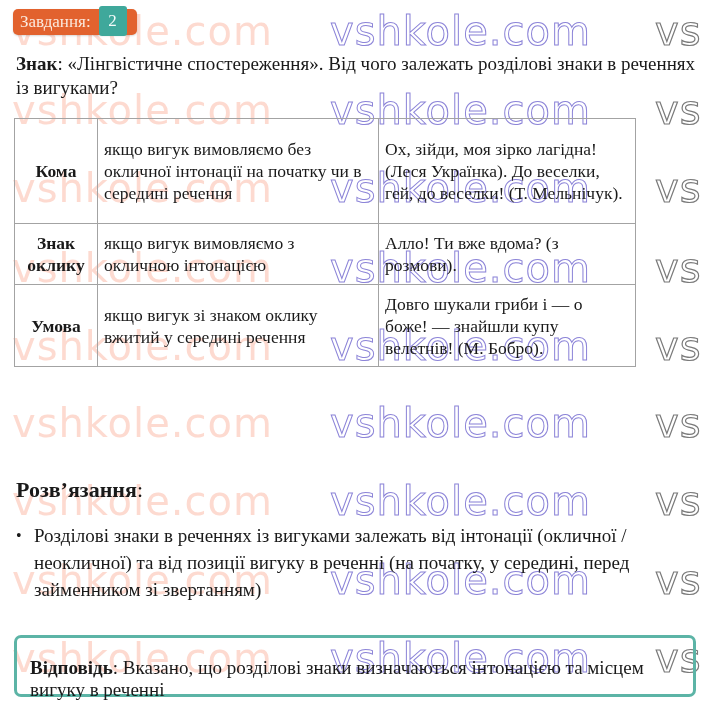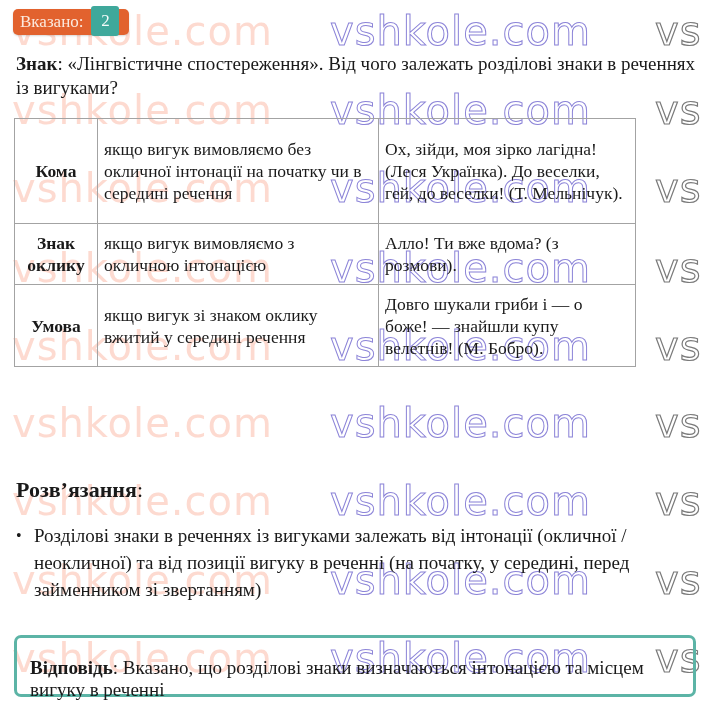--- a/index.html
+++ b/index.html
@@ -73,21 +73,21 @@
 <div class="wm wm-outline" style="left:330px;top:478px;">vshkole.com</div>
 <div class="wm wm-gray" style="top:478px;">vs</div>
 <div class="wm wm-orange" style="top:557px;">vshkole.com</div>
 <div class="wm wm-outline" style="left:330px;top:557px;">vshkole.com</div>
 <div class="wm wm-gray" style="top:557px;">vs</div>
 <div class="wm wm-orange" style="top:635px;">vshkole.com</div>
 <div class="wm wm-outline" style="left:330px;top:635px;">vshkole.com</div>
 <div class="wm wm-gray" style="top:635px;">vs</div>
 
 <div class="badge">
-  <span class="badge-label">Вказано:</span>
+  <span class="badge-label">Завдання:</span>
   <span class="badge-num">2</span>
 </div>
 
 <div class="condition">
   <b>Знак</b><span>: «Лінгвістичне спостереження». Від чого залежать розділові знаки в реченнях із вигуками?</span>
 </div>
 
 <table class="rules">
   <tbody>
       <tr class="r1">

